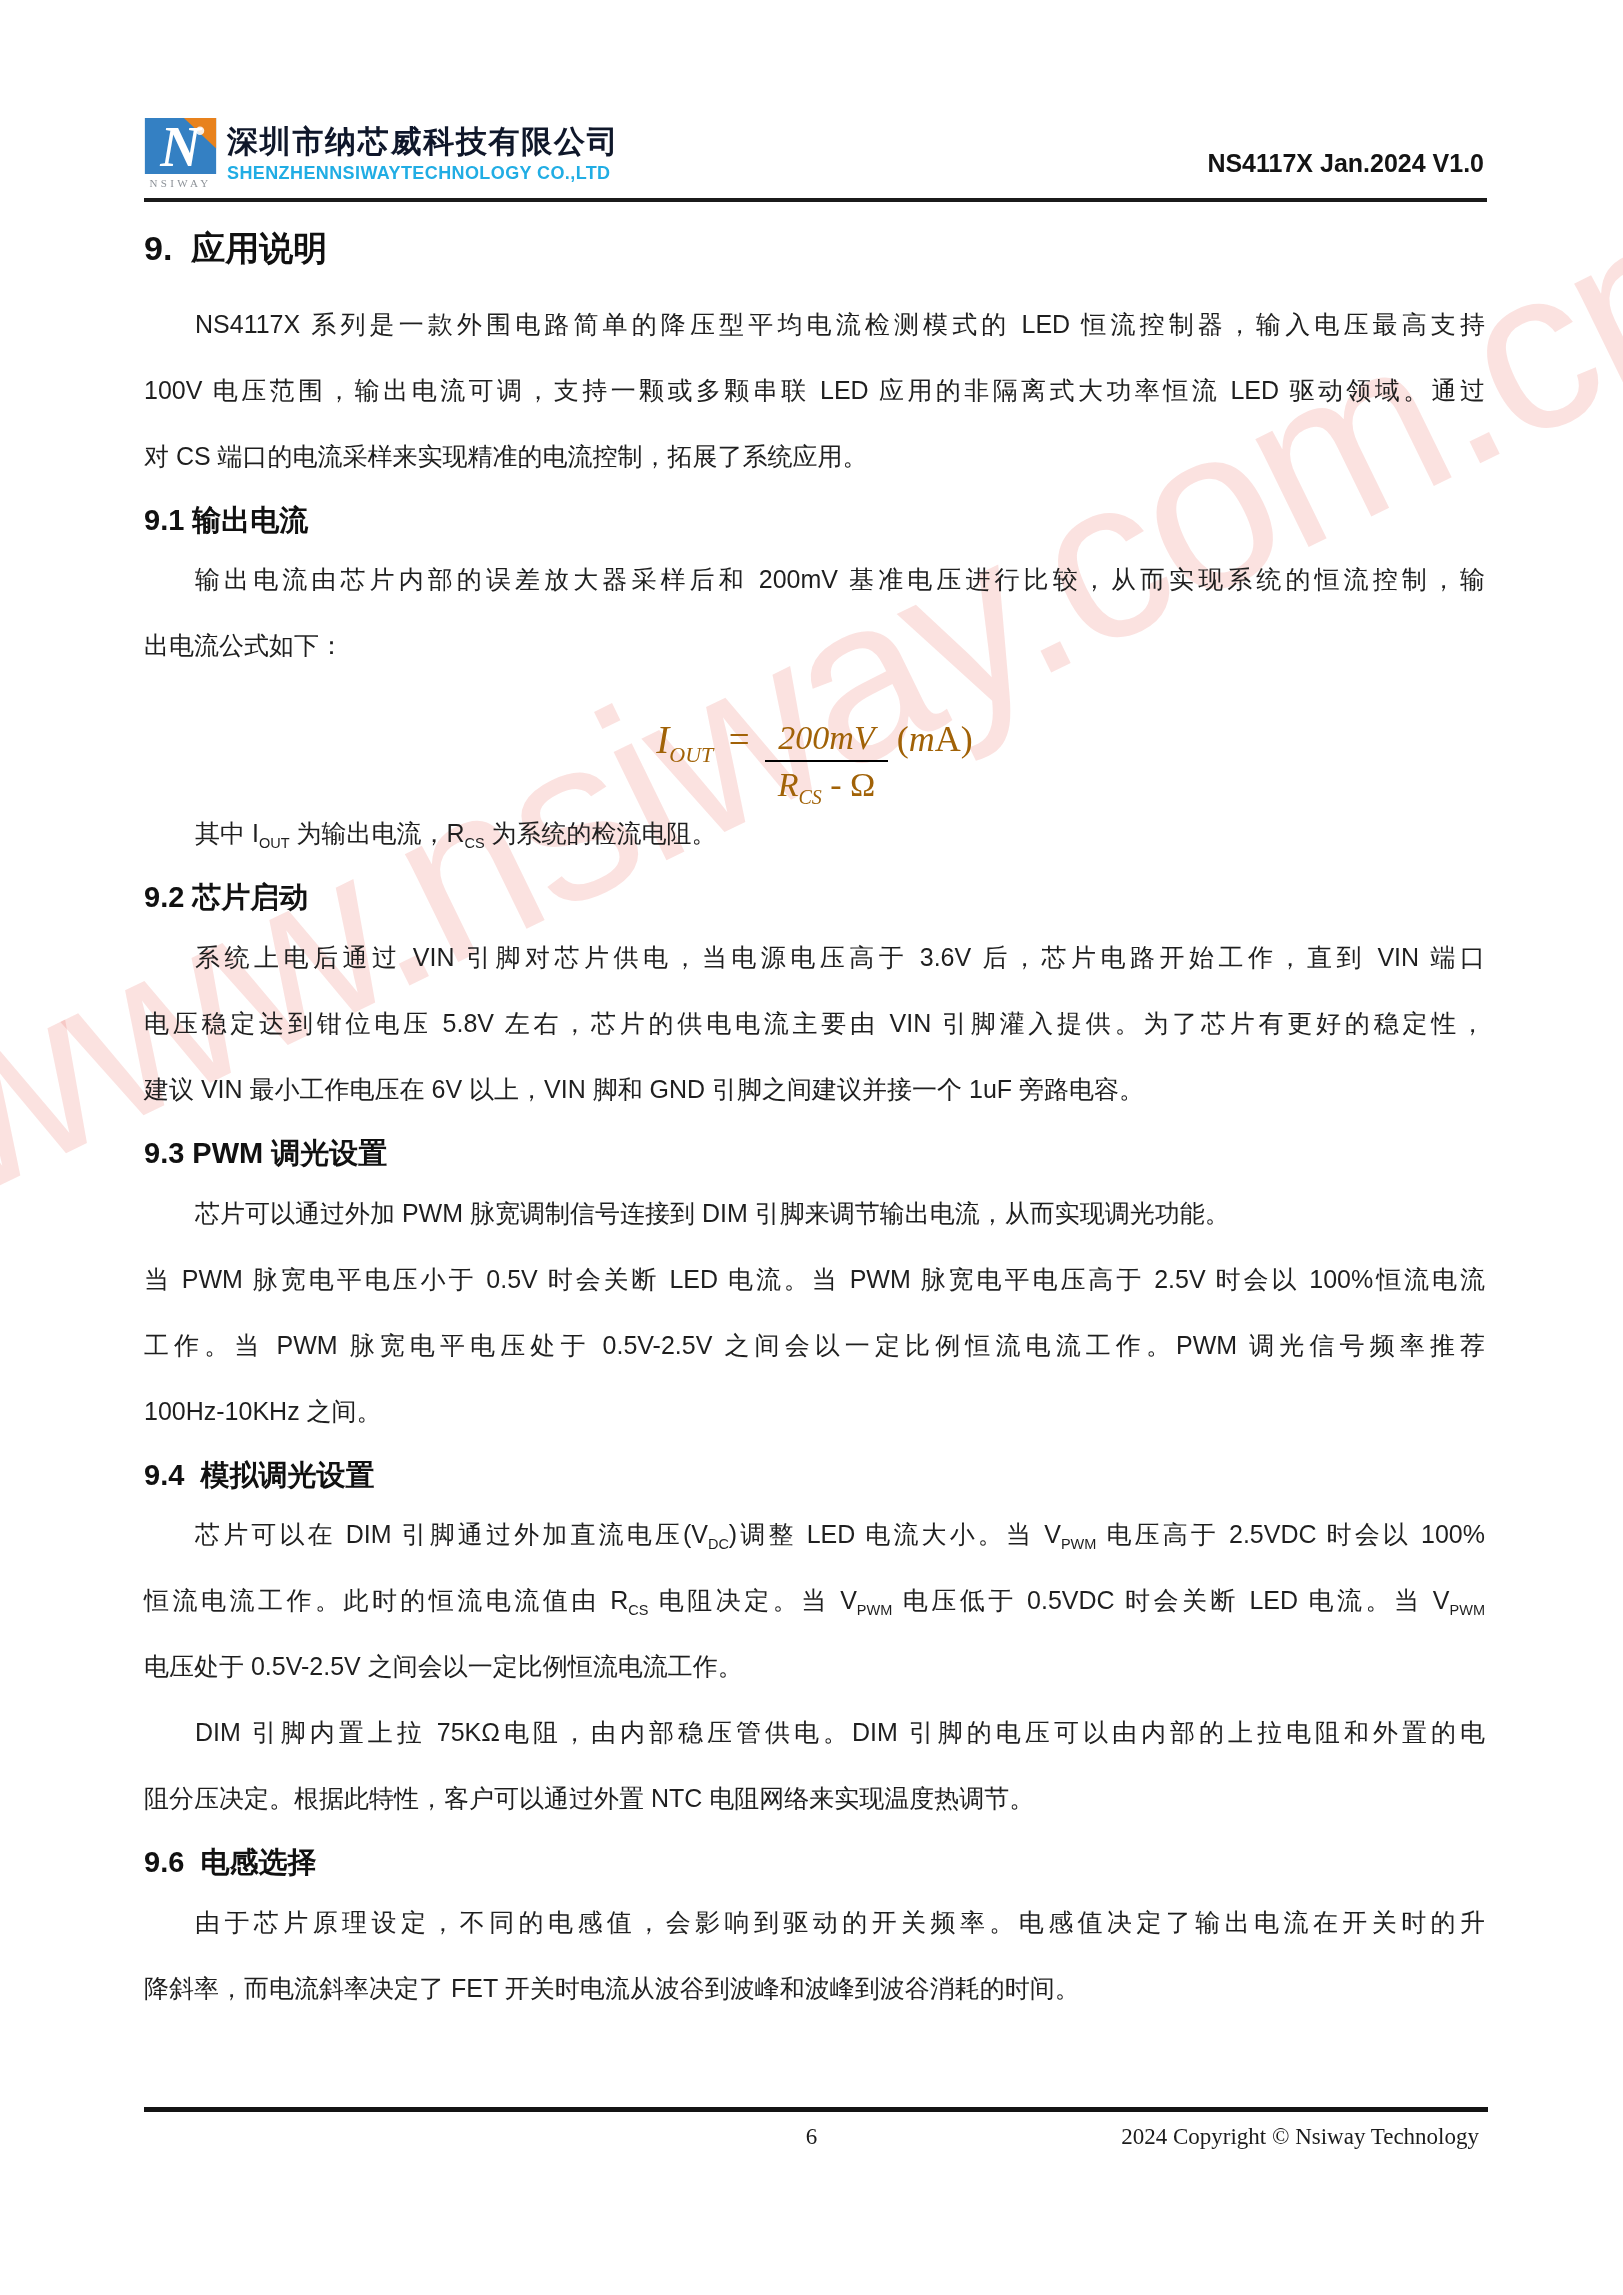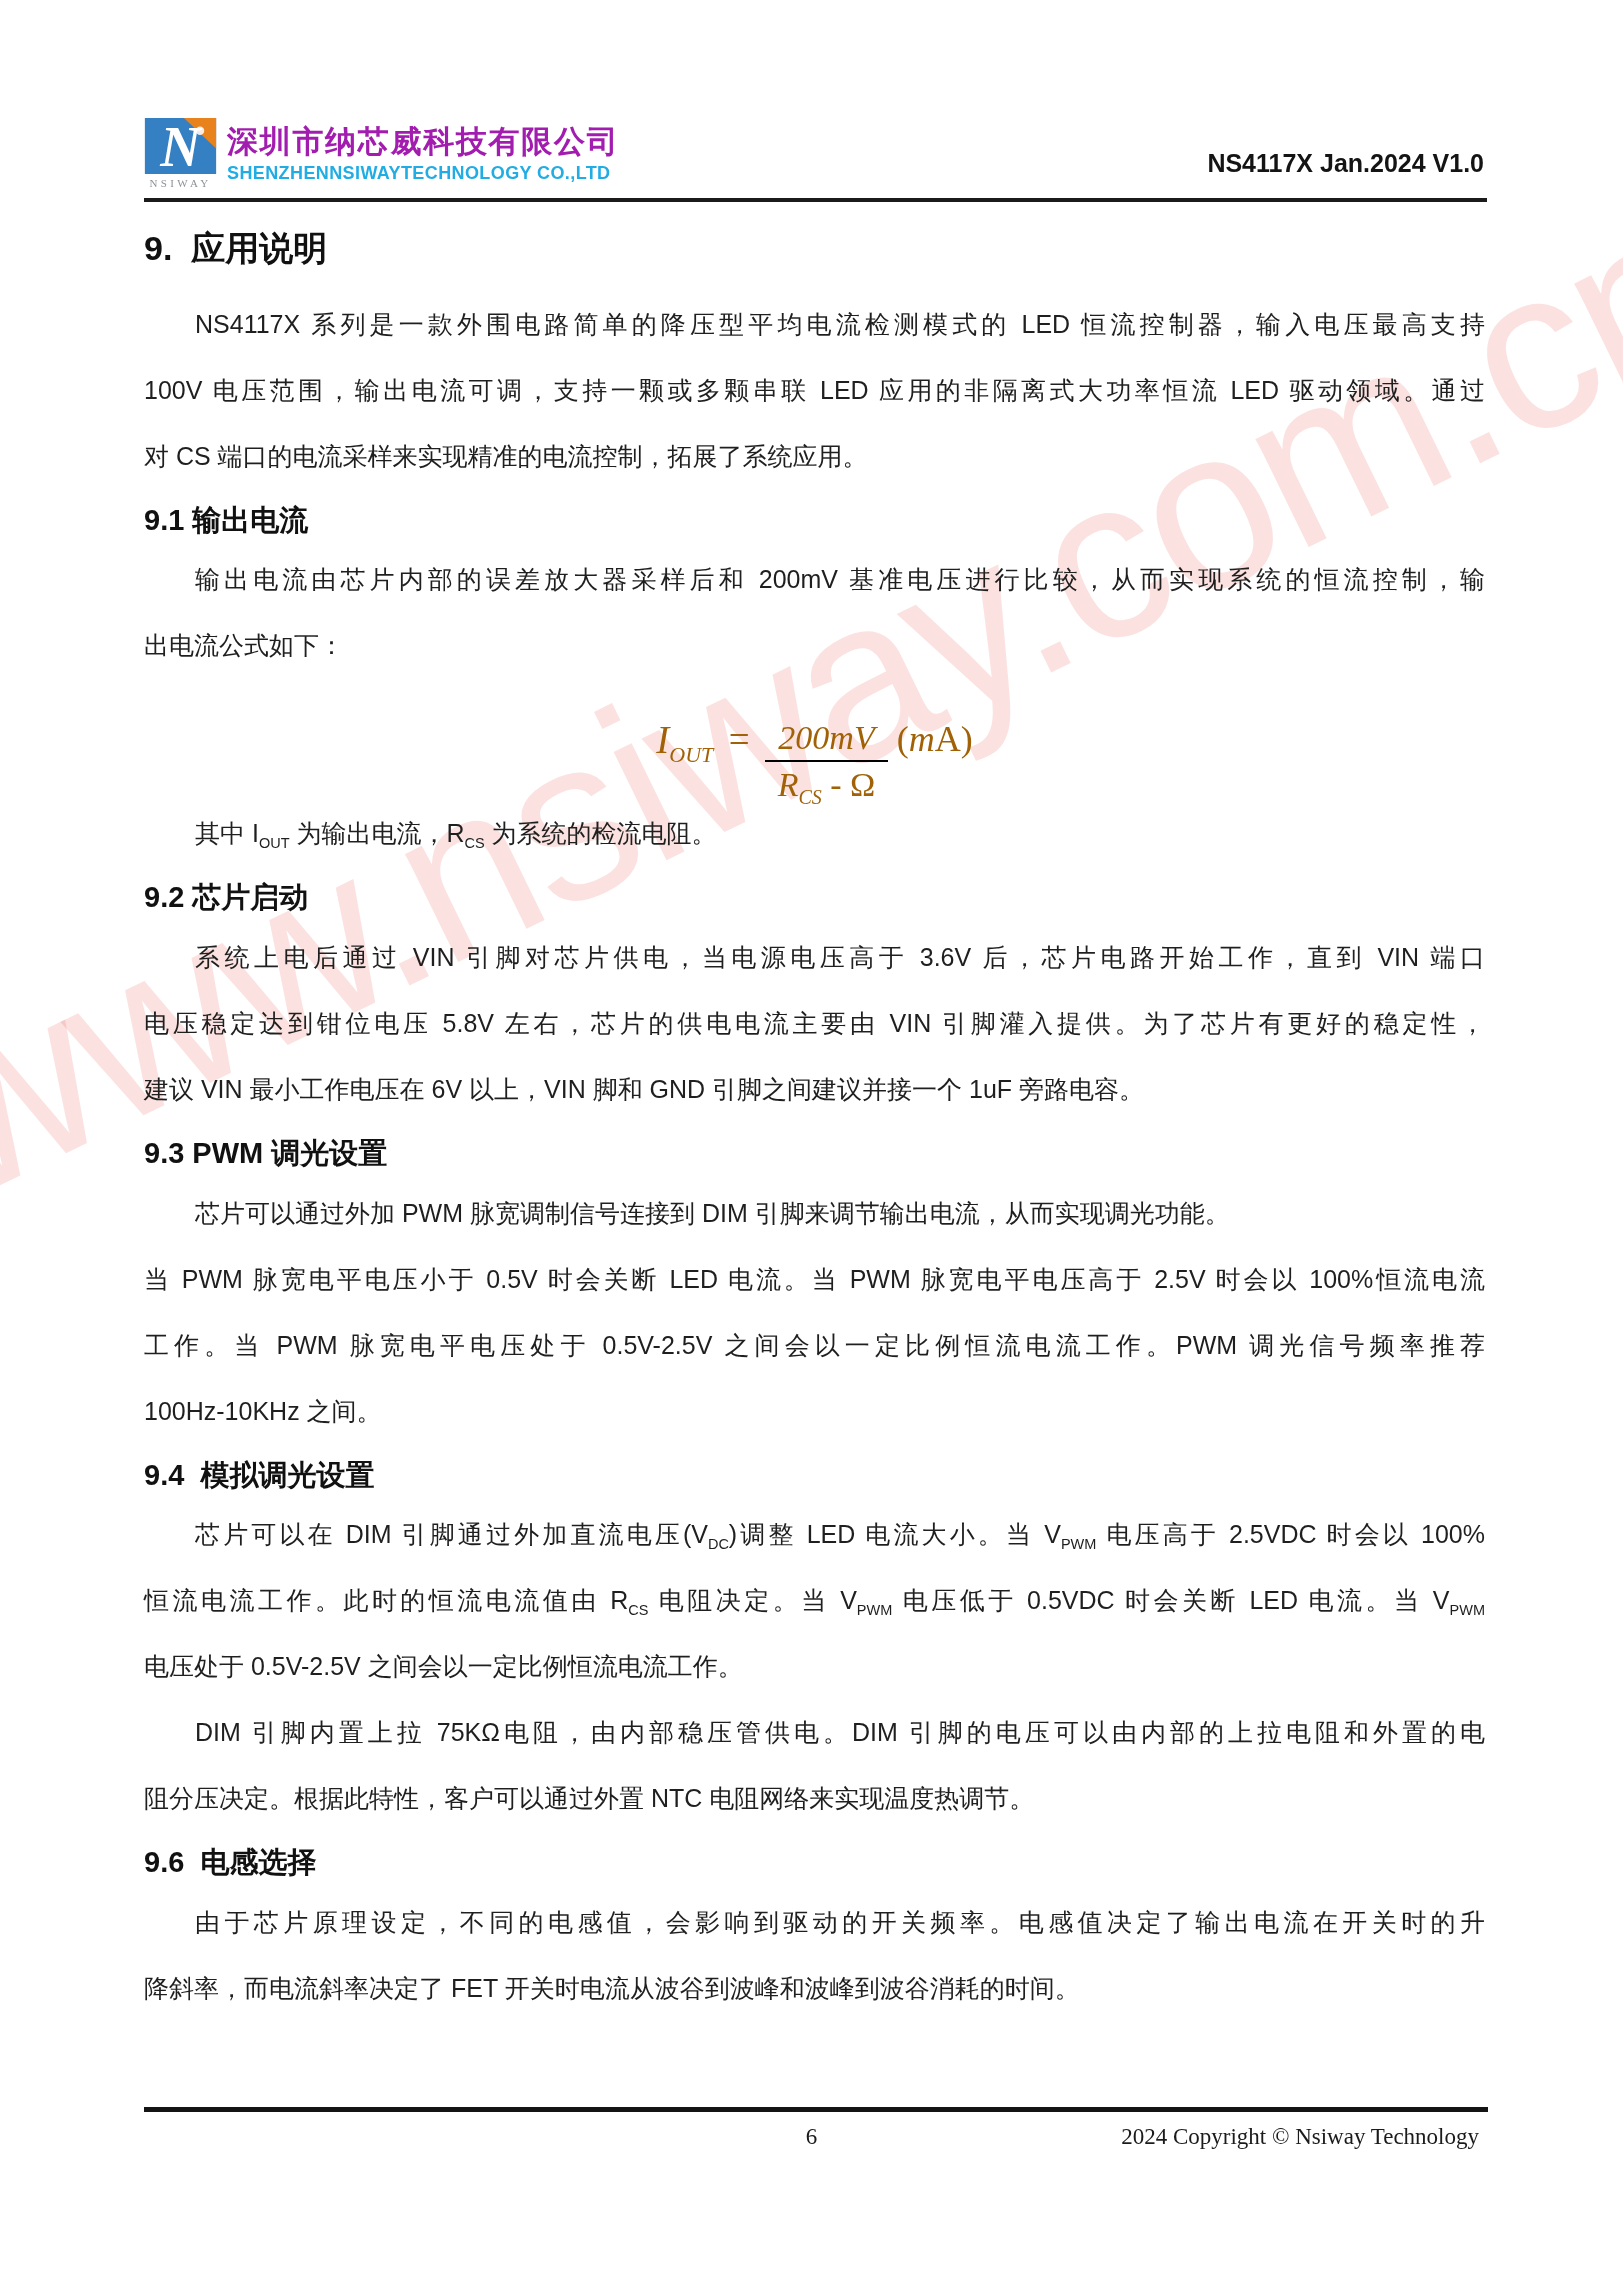--- a/index.html
+++ b/index.html
@@ -33,21 +33,21 @@
     margin-top:0px;
     font-family:"Liberation Serif", serif;
     font-size:11px;
     letter-spacing:3.4px;
     color:#8d9298;
   }
   .company{position:absolute;left:227px;top:123px;}
   .company-cn{
     font-size:31px;
     font-weight:bold;
-    color:#a21caf;
+    color:#0f172a;
     letter-spacing:1.7px;
     line-height:37px;
   }
   .company-en{
     font-size:18px;
     font-weight:bold;
     color:#21ADE4;
     letter-spacing:0.4px;
     margin-top:3.4px;
   }

